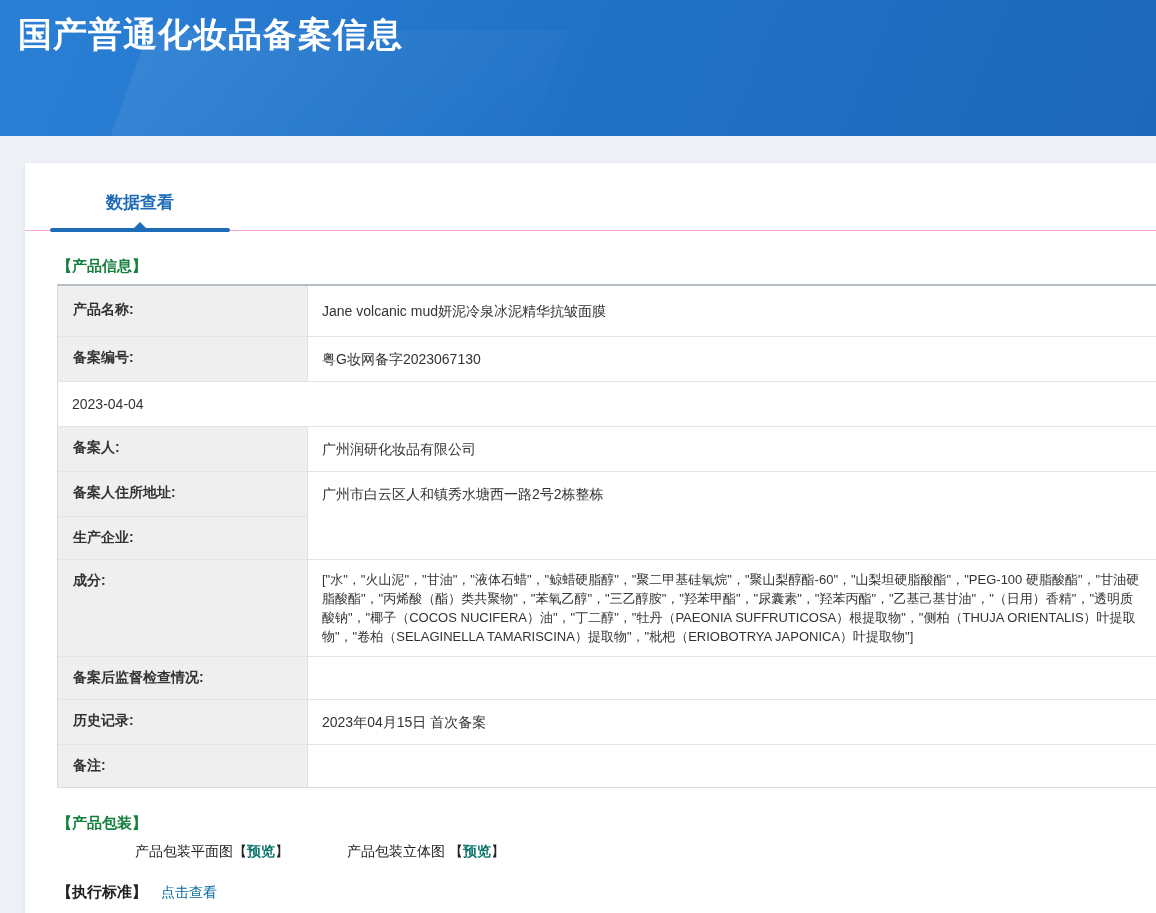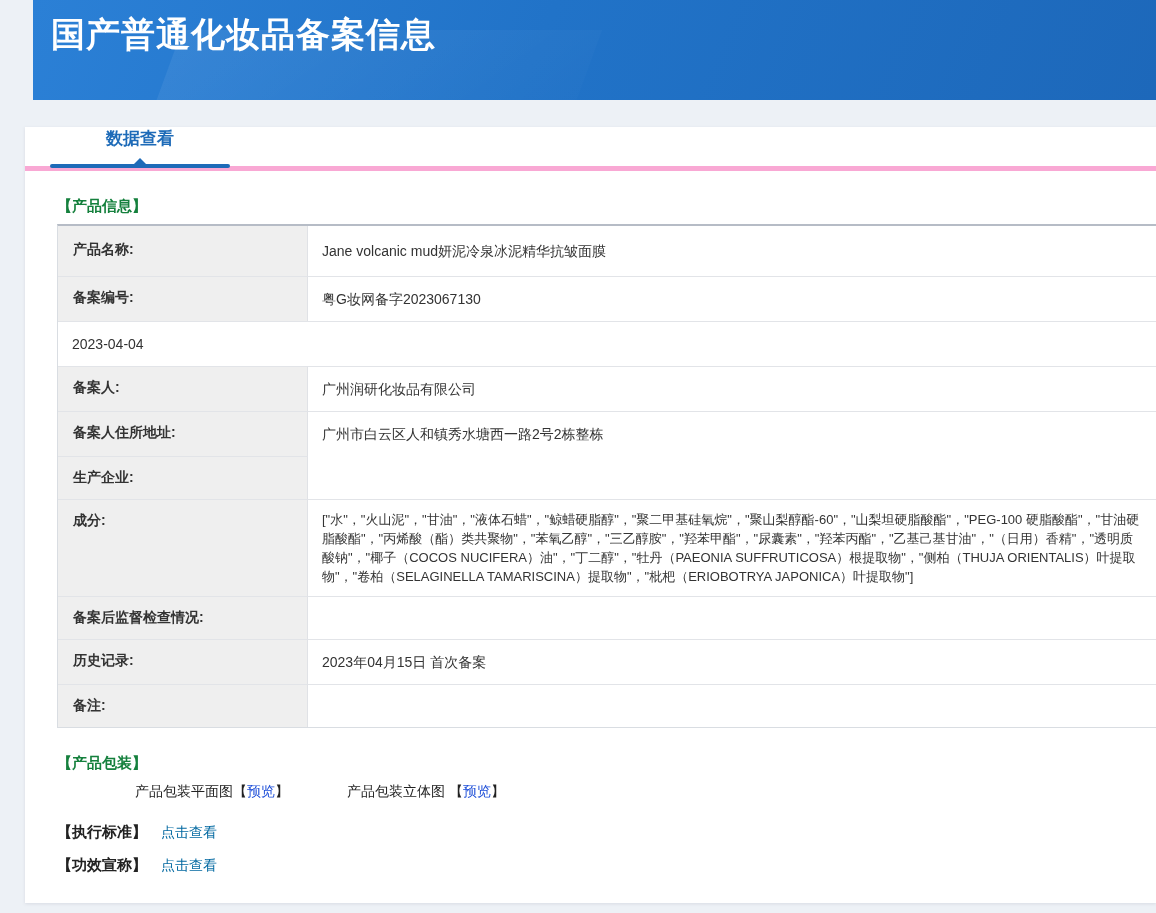--- a/index.html
+++ b/index.html
@@ -4,25 +4,24 @@
 <style>
   * { margin: 0; padding: 0; box-sizing: border-box; }
   html, body {
     width: 1156px; height: 913px;
     font-family: "Liberation Sans", "DejaVu Sans", sans-serif;
     background: #edf1f6;
     overflow: hidden;
   }
   
   .banner {
-    height: 100px;
+    height: 136px;
     background: linear-gradient(112deg, #2b80d6 0%, #2173c8 45%, #1d68ba 100%);
     position: relative;
     overflow: hidden;
-    margin-left: 33px;
   }
   .banner::after {
     content: "";
     position: absolute; left: 120px; top: 30px;
     width: 420px; height: 160px;
     background: linear-gradient(135deg, rgba(255,255,255,0.07), rgba(255,255,255,0));
     transform: skewX(-20deg);
   }
   .banner-title {
     color: #ffffff;
@@ -35,21 +34,22 @@
   
   .card {
     background: #ffffff;
     margin: 27px 0 0 25px;
     min-height: 728px;
     box-shadow: 0 1px 3px rgba(120,130,145,0.18);
     padding-bottom: 28px;
   }
   
   .tabbar {
-    border-bottom: 5px solid #f9a8d4;
+    border-bottom: 1px solid #f9a8d4;
+    padding-top: 28px;
     position: relative;
   }
   .tab {
     margin-left: 25px;
     width: 180px;
     text-align: center;
     color: #1e6bb8;
     font-size: 17px;
     font-weight: bold;
     padding-bottom: 16px;
@@ -112,21 +112,21 @@
   }
   
   .packaging-row {
     margin: 10px 0 0 110px;
     font-size: 14px;
     color: #222;
     display: flex;
     gap: 58px;
   }
   .packaging-item { white-space: nowrap; }
-  .link-light { color: #1d4ed8; cursor: pointer; text-decoration: none; }
+  .link-light { color: #0f766e; cursor: pointer; text-decoration: none; font-weight: bold; }
   .link-blue  { color: #0369a1; cursor: pointer; text-decoration: none; font-size: 14px; }
   .inline-link-row {
     margin: 22px 0 0 32px;
     font-size: 15px;
     display: flex;
     align-items: center;
   }
   .inline-link-row .row-label { font-weight: bold; color: #222; }
   .inline-link-row .link-blue { margin-left: 14px; }
   .inline-link-row + .inline-link-row { margin-top: 14px; }

